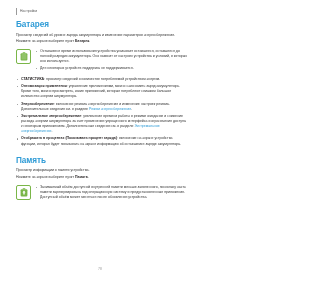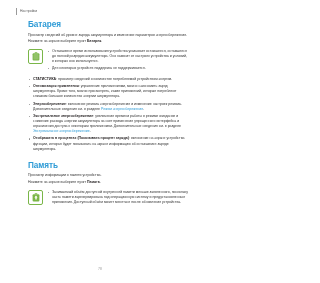--- a/index.html
+++ b/index.html
@@ -30,21 +30,21 @@
     font-size:3.4px;
     letter-spacing:.05px;
     color:#555;
     white-space:nowrap;
     line-height:7px;
   }
 
   
   .content{
     position:absolute;
-    left:28px;right:12px;
+    left:16px;right:12px;
     top:20px;
   }
 
   h2.section-title{
     margin:0 0 3.5px 0;
     font-size:8.2px;
     font-weight:700;
     color:#2e9bd6;
     letter-spacing:-.05px;
     line-height:9px;

